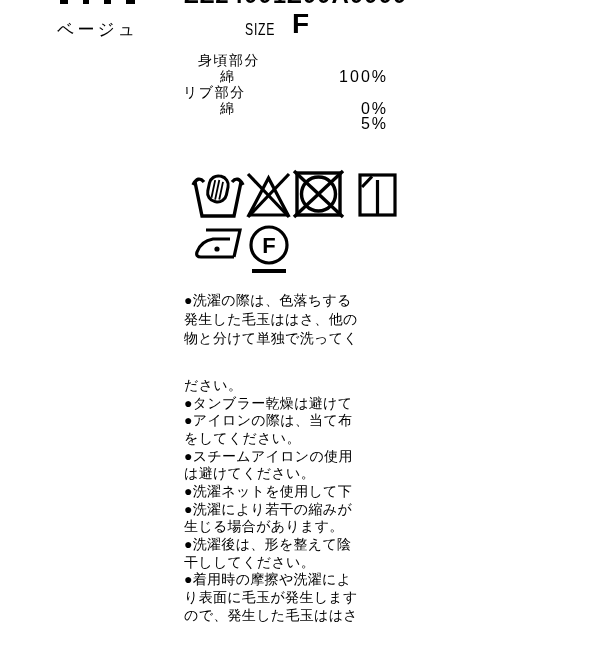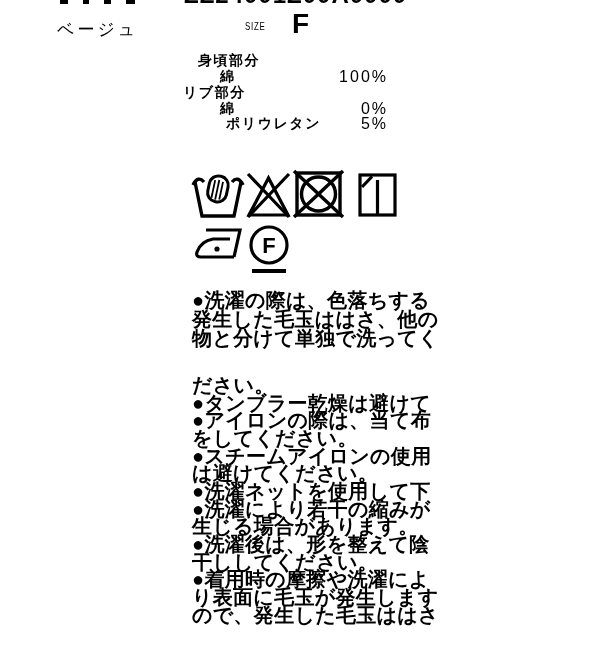--- a/index.html
+++ b/index.html
@@ -24,31 +24,31 @@
     white-space:nowrap;
   }
   .remnants{left:60px;top:0;width:90px;height:6px;display:flex;gap:15px;}
   .remnants i{display:block;height:4px;background:#000;}
   .remnants i:nth-child(1){width:8px;}
   .remnants i:nth-child(2){width:6px;}
   .remnants i:nth-child(3){width:7px;}
   .remnants i:nth-child(4){width:9px;}
   
   .color-name{left:57px;top:18px;font-size:17px;letter-spacing:3px;font-weight:500;}
-  .size-label{left:245px;top:20px;font-size:11px;font-weight:500;}
+  .size-label{left:245px;top:20px;font-size:17px;font-weight:500;}
   .size-label span{display:inline-block;transform:scale(0.72,1.0);transform-origin:left top;letter-spacing:1px;}
   .size-value{left:292px;top:8px;font-size:28px;font-weight:bold;}
   
-  .comp{font-size:14px;letter-spacing:1.5px;font-weight:700;white-space:nowrap;}
+  .comp{font-size:14px;letter-spacing:1.5px;font-weight:400;white-space:nowrap;}
   .pct{font-size:16px;letter-spacing:2px;font-weight:500;width:90px;text-align:right;white-space:nowrap;}
   
   .sym{position:absolute;}
   .sym svg{display:block;}
   
-  .care{left:192px;width:225px;font-size:20px;letter-spacing:0.3px;font-weight:700;white-space:nowrap;}
+  .care{left:184px;width:225px;font-size:14px;letter-spacing:0.3px;font-weight:400;white-space:nowrap;}
   .careA{top:291px;line-height:19px;}
   .careB{top:377px;line-height:17.65px;}
 </style>
 </head>
 <body>
 
 <div class="screen">
 
   <div class="abs remnants">
     <i></i>
@@ -65,21 +65,20 @@
     <span>SIZE</span>
   </div>
   <div class="abs size-value">F</div>
 
   <div class="abs comp" style="left:198px;top:52px;">身頃部分</div>
   <div class="abs comp" style="left:220px;top:68px;">綿</div>
   <div class="abs pct" style="left:298px;top:68px;">100%</div>
   <div class="abs comp" style="left:183px;top:84px;">リブ部分</div>
   <div class="abs comp" style="left:220px;top:100px;">綿</div>
   <div class="abs pct" style="left:298px;top:100px;">0%</div>
-  <div class="abs comp" style="left:226px;top:115px;">ポリウレタン</div>
   <div class="abs pct" style="left:298px;top:115px;">5%</div>
 
   <div class="sym" style="left:191px;top:169px;">
     <svg width="54" height="50" viewBox="0 0 54 50">
       <g fill="none" stroke="#000" stroke-width="3.4">
         <path d="M2,16 Q7,6 13,13"></path>
         <path d="M41,13 Q47,6 52,16"></path>
         <path d="M4,13 L11,47 L43,47 L50,13"></path>
       </g>
       <g transform="rotate(12 27 22)">

